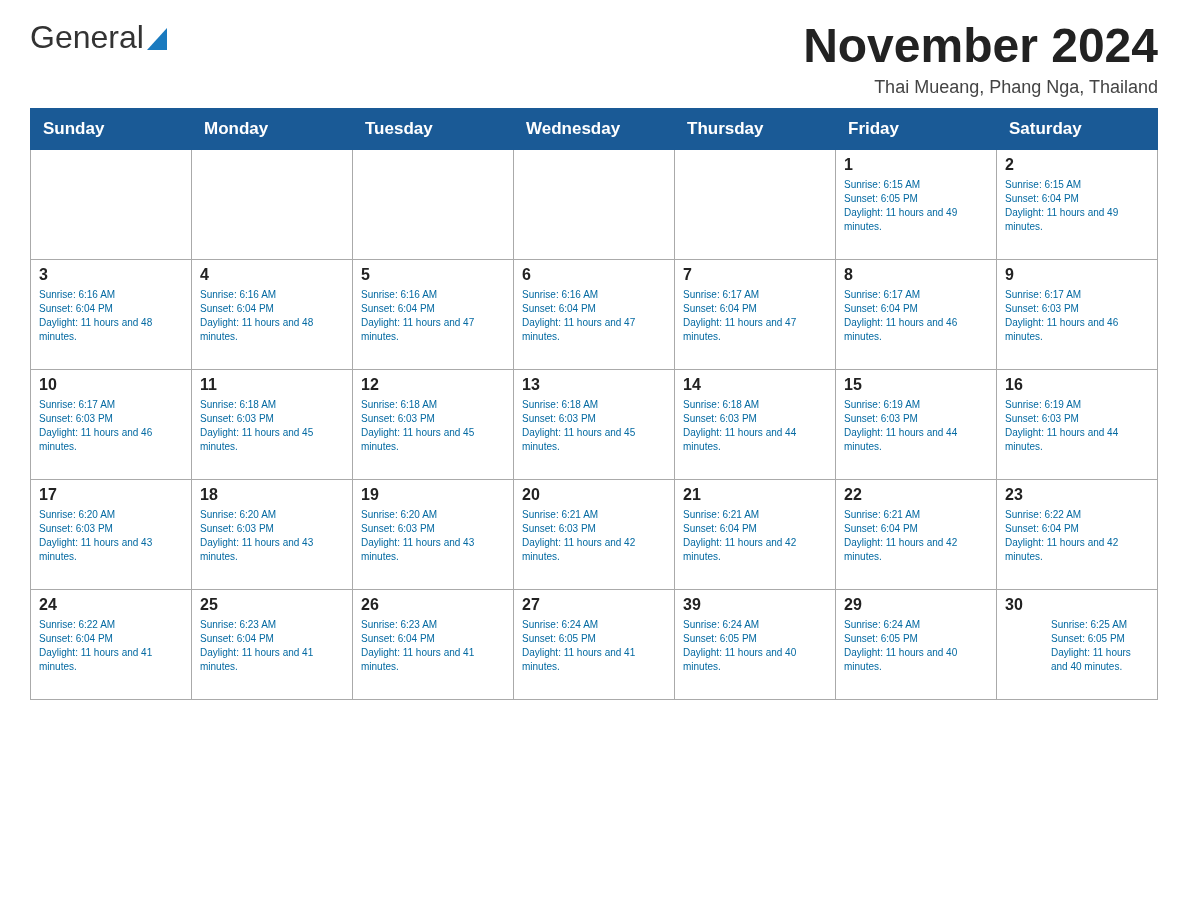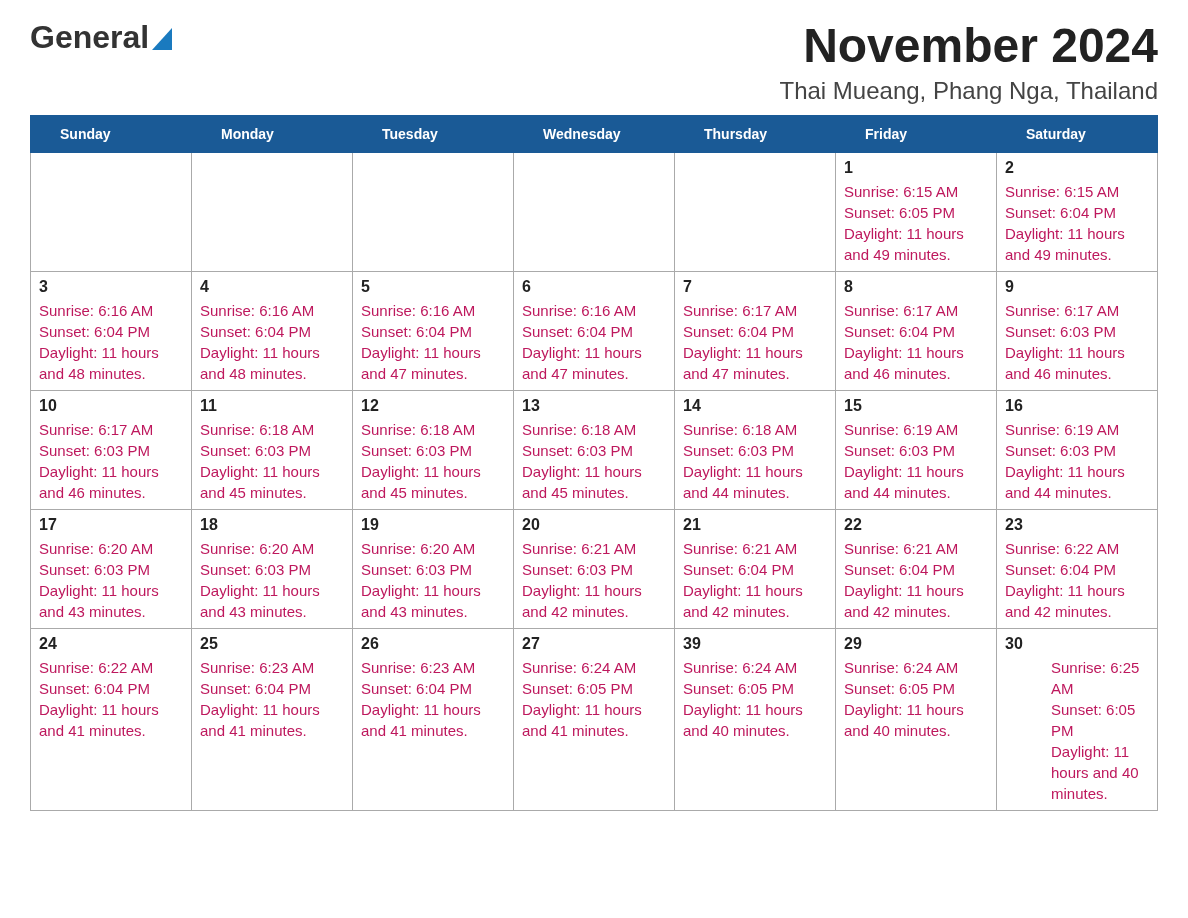--- a/index.html
+++ b/index.html
@@ -30,35 +30,35 @@
     .title-section {
       text-align: right;
     }
     .month-title {
       font-size: 48px;
       font-weight: bold;
       color: #222;
       line-height: 1.1;
     }
     .location-title {
-      font-size: 24px;
+      font-size: 18px;
       color: #444;
       margin-top: 4px;
     }
     .calendar {
       width: 100%;
       border-collapse: collapse;
       margin-top: 10px;
     }
     .calendar thead tr th {
       background-color: #1a5a96;
       color: #fff;
-      font-size: 14px;
+      font-size: 17px;
       font-weight: bold;
-      padding: 10px 29px;
+      padding: 10px 12px;
       text-align: left;
       border: 1px solid #1a5a96;
     }
     .calendar tbody tr td {
       border: 1px solid #aaa;
       vertical-align: top;
       padding: 6px 8px;
       width: calc(100% / 7);
       height: 110px;
       font-size: 13px;
@@ -68,32 +68,32 @@
     .calendar tbody tr td.empty {
       background: #fff;
     }
     .day-number {
       font-size: 16px;
       font-weight: bold;
       color: #222;
       margin-bottom: 4px;
     }
     .day-info {
-      font-size: 15px;
-      color: #be185d;
+      font-size: 10px;
+      color: #0369a1;
       line-height: 1.4;
     }
   </style>
 </head>
 <body>
 
 <div class="header">
   <div class="logo">
     <div class="logo-line1">
-      <span style="color:#333;font-size:32px;font-weight:bold;">General</span>
+      <span style="color:#333;font-size:32px;font-weight:normal;">General</span>
       <svg width="20" height="22" viewBox="0 0 20 22" style="margin-left:3px;margin-top:2px;">
         <polygon points="0,22 20,22 20,0" fill="#1a7abf"></polygon>
       </svg>
     </div>
   </div>
   <div class="title-section">
     <div class="month-title">November 2024</div>
     <div class="location-title">Thai Mueang, Phang Nga, Thailand</div>
   </div>
 </div>

